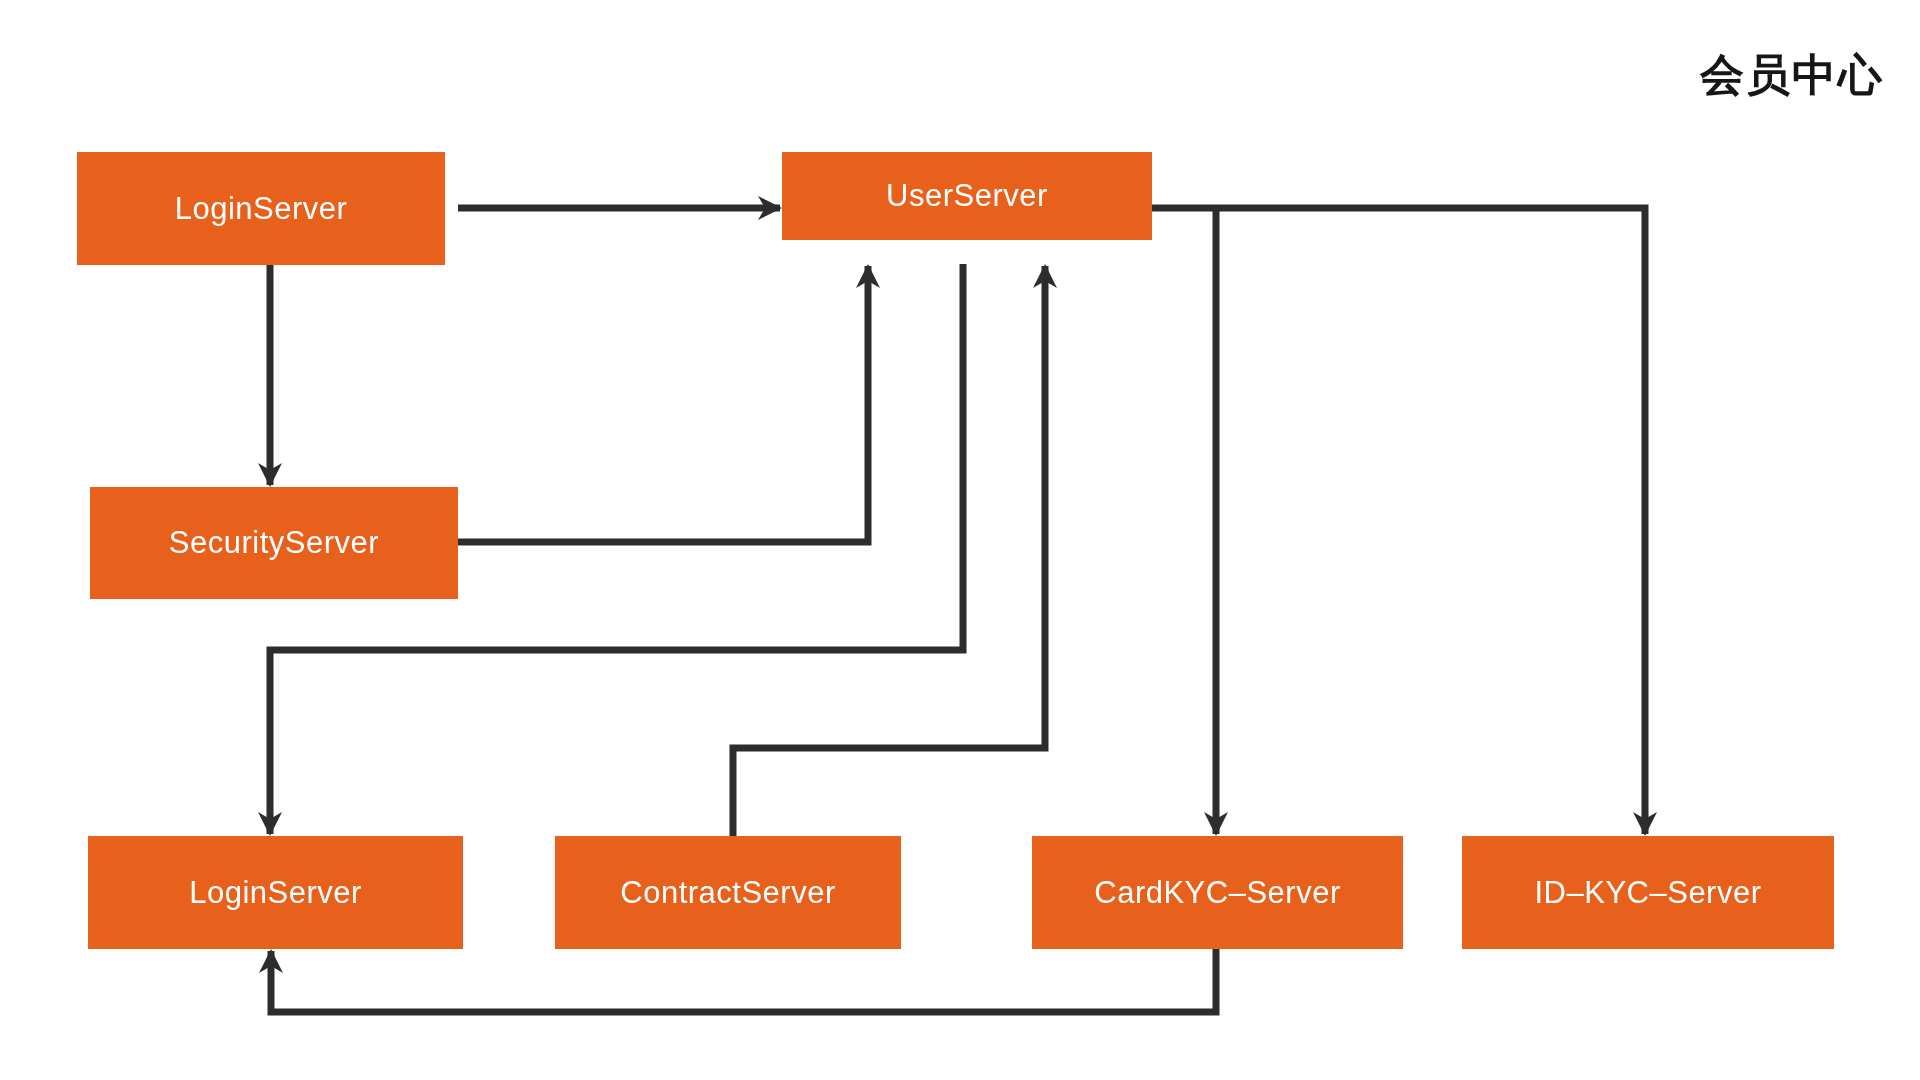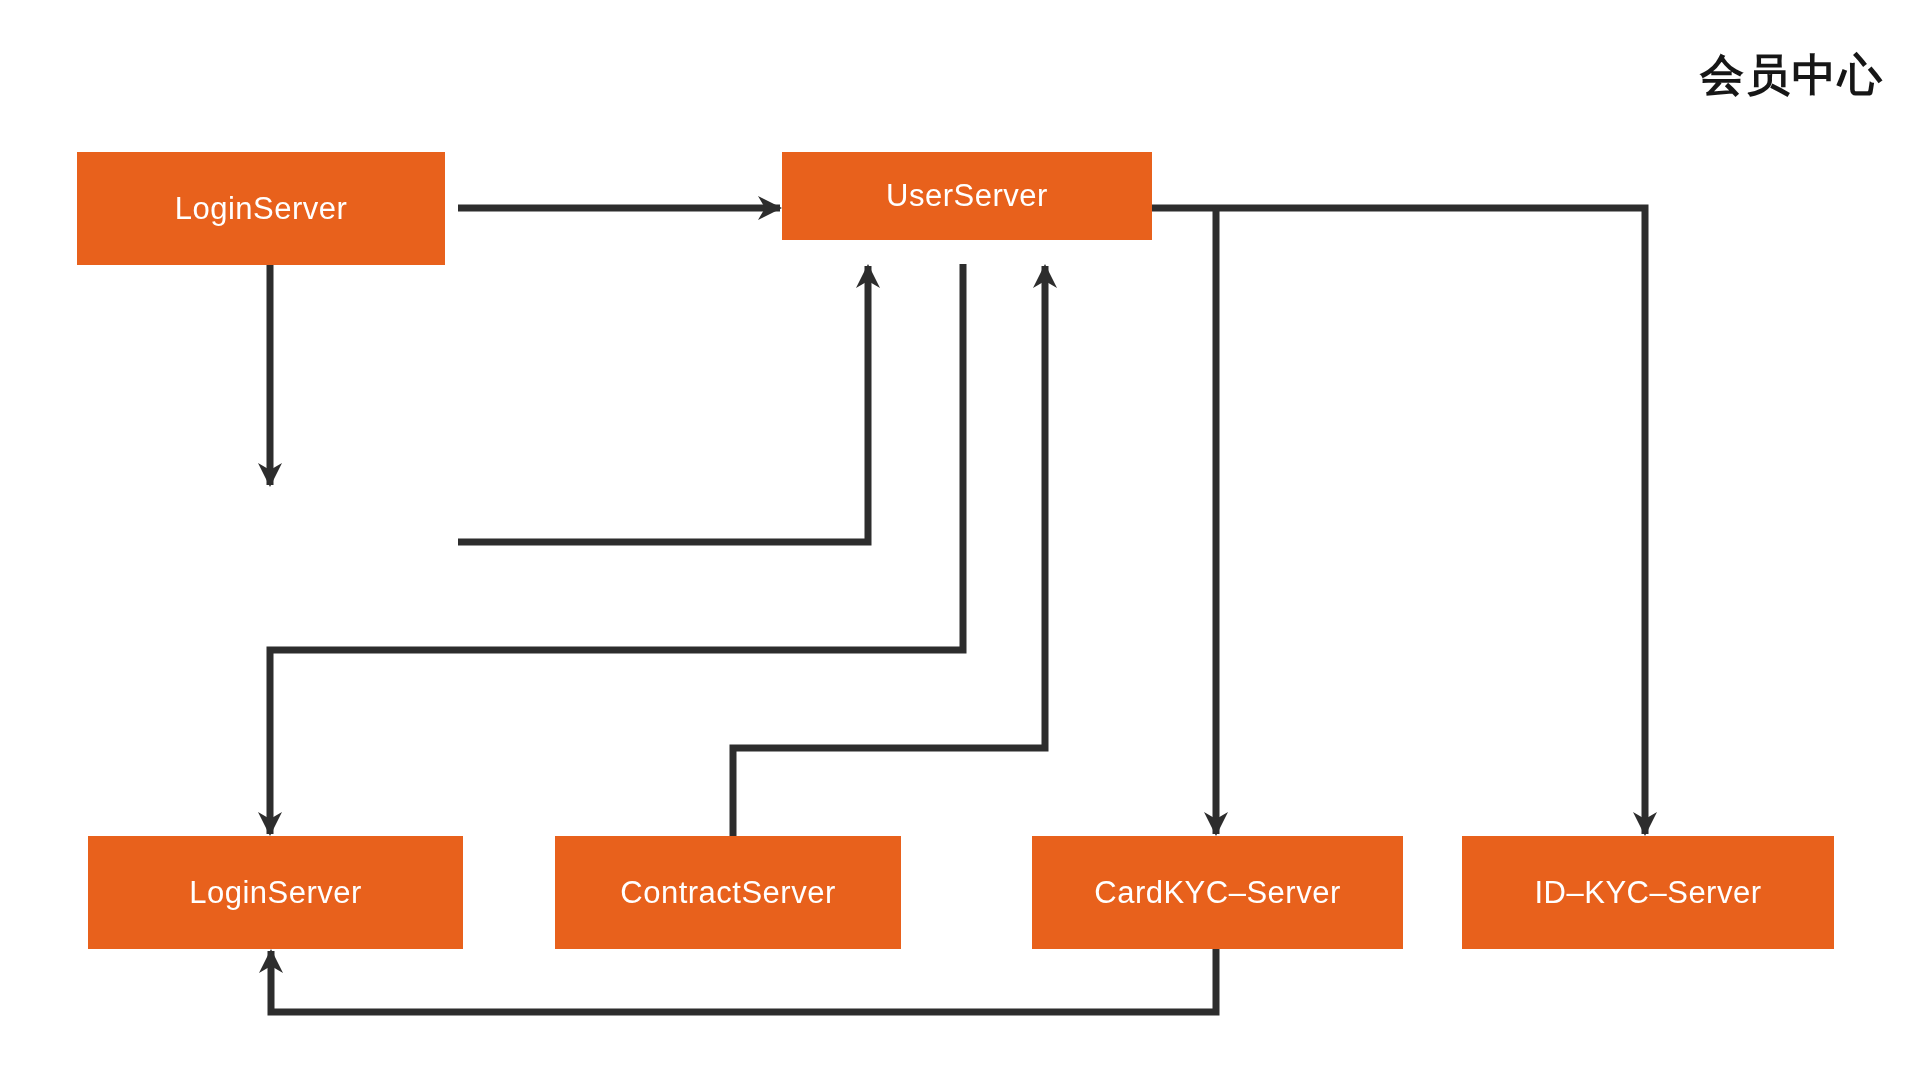--- a/index.html
+++ b/index.html
@@ -84,20 +84,23 @@
     <path class="edge" marker-end="url(#arrow)" d="M1216 208 V834"></path>
     <path class="edge" marker-end="url(#arrow)" d="M1216 949 V1012 H271 V951"></path>
   </svg>
 
   <div class="node n-login">
     <span>LoginServer</span>
   </div>
   <div class="node n-user">
     <span>UserServer</span>
   </div>
+  <div class="node n-security">
+    <span>SecurityServer</span>
+  </div>
   <div class="node n-card">
     <span>LoginServer</span>
   </div>
   <div class="node n-contract">
     <span>ContractServer</span>
   </div>
   <div class="node n-cardkyc">
     <span>CardKYC–Server</span>
   </div>
   <div class="node n-idkyc">

